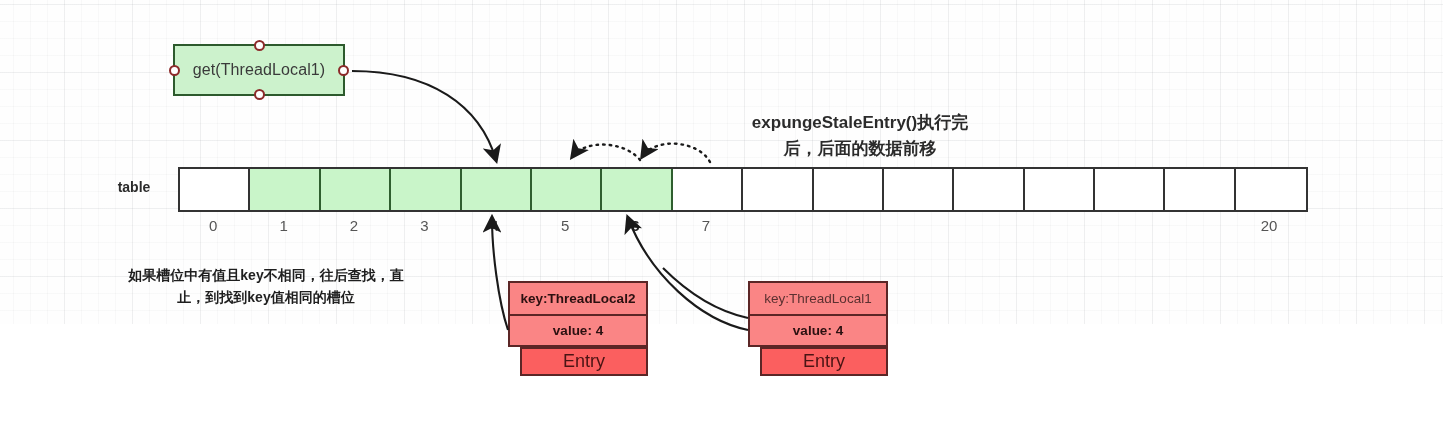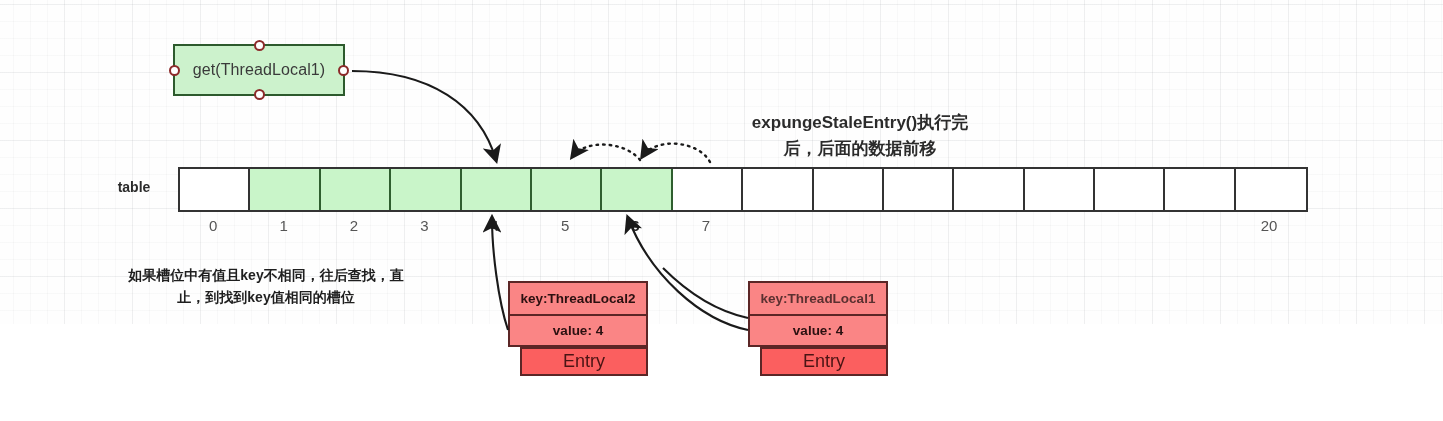--- a/index.html
+++ b/index.html
@@ -80,21 +80,21 @@
     position:absolute;left:46px;top:265px;width:440px;
     text-align:center;font-size:14px;font-weight:bold;color:#1f1f1f;
     line-height:1.55;
   }
 
   
   .entry-box{position:absolute;width:140px;}
   .entry-box .kv{
     border:2px solid #5b2626;background:#fa8585;box-sizing:border-box;
     height:33px;display:flex;align-items:center;justify-content:center;
-    font-size:13.5px;color:#2b1010;font-weight:bold;
+    font-size:13.5px;color:#2b1010;
   }
   .entry-box .kv.key{border-bottom:none;}
   .entry-box .kv.bold{font-weight:bold;}
   .entry-box .kv.plain{color:#5b3030;}
   .entry-box .foot{
     margin-left:12px;width:128px;height:29px;
     border:2px solid #5b2626;background:#fb5f5f;box-sizing:border-box;
     display:flex;align-items:center;justify-content:center;
     font-size:18px;color:#4a1414;
   }

